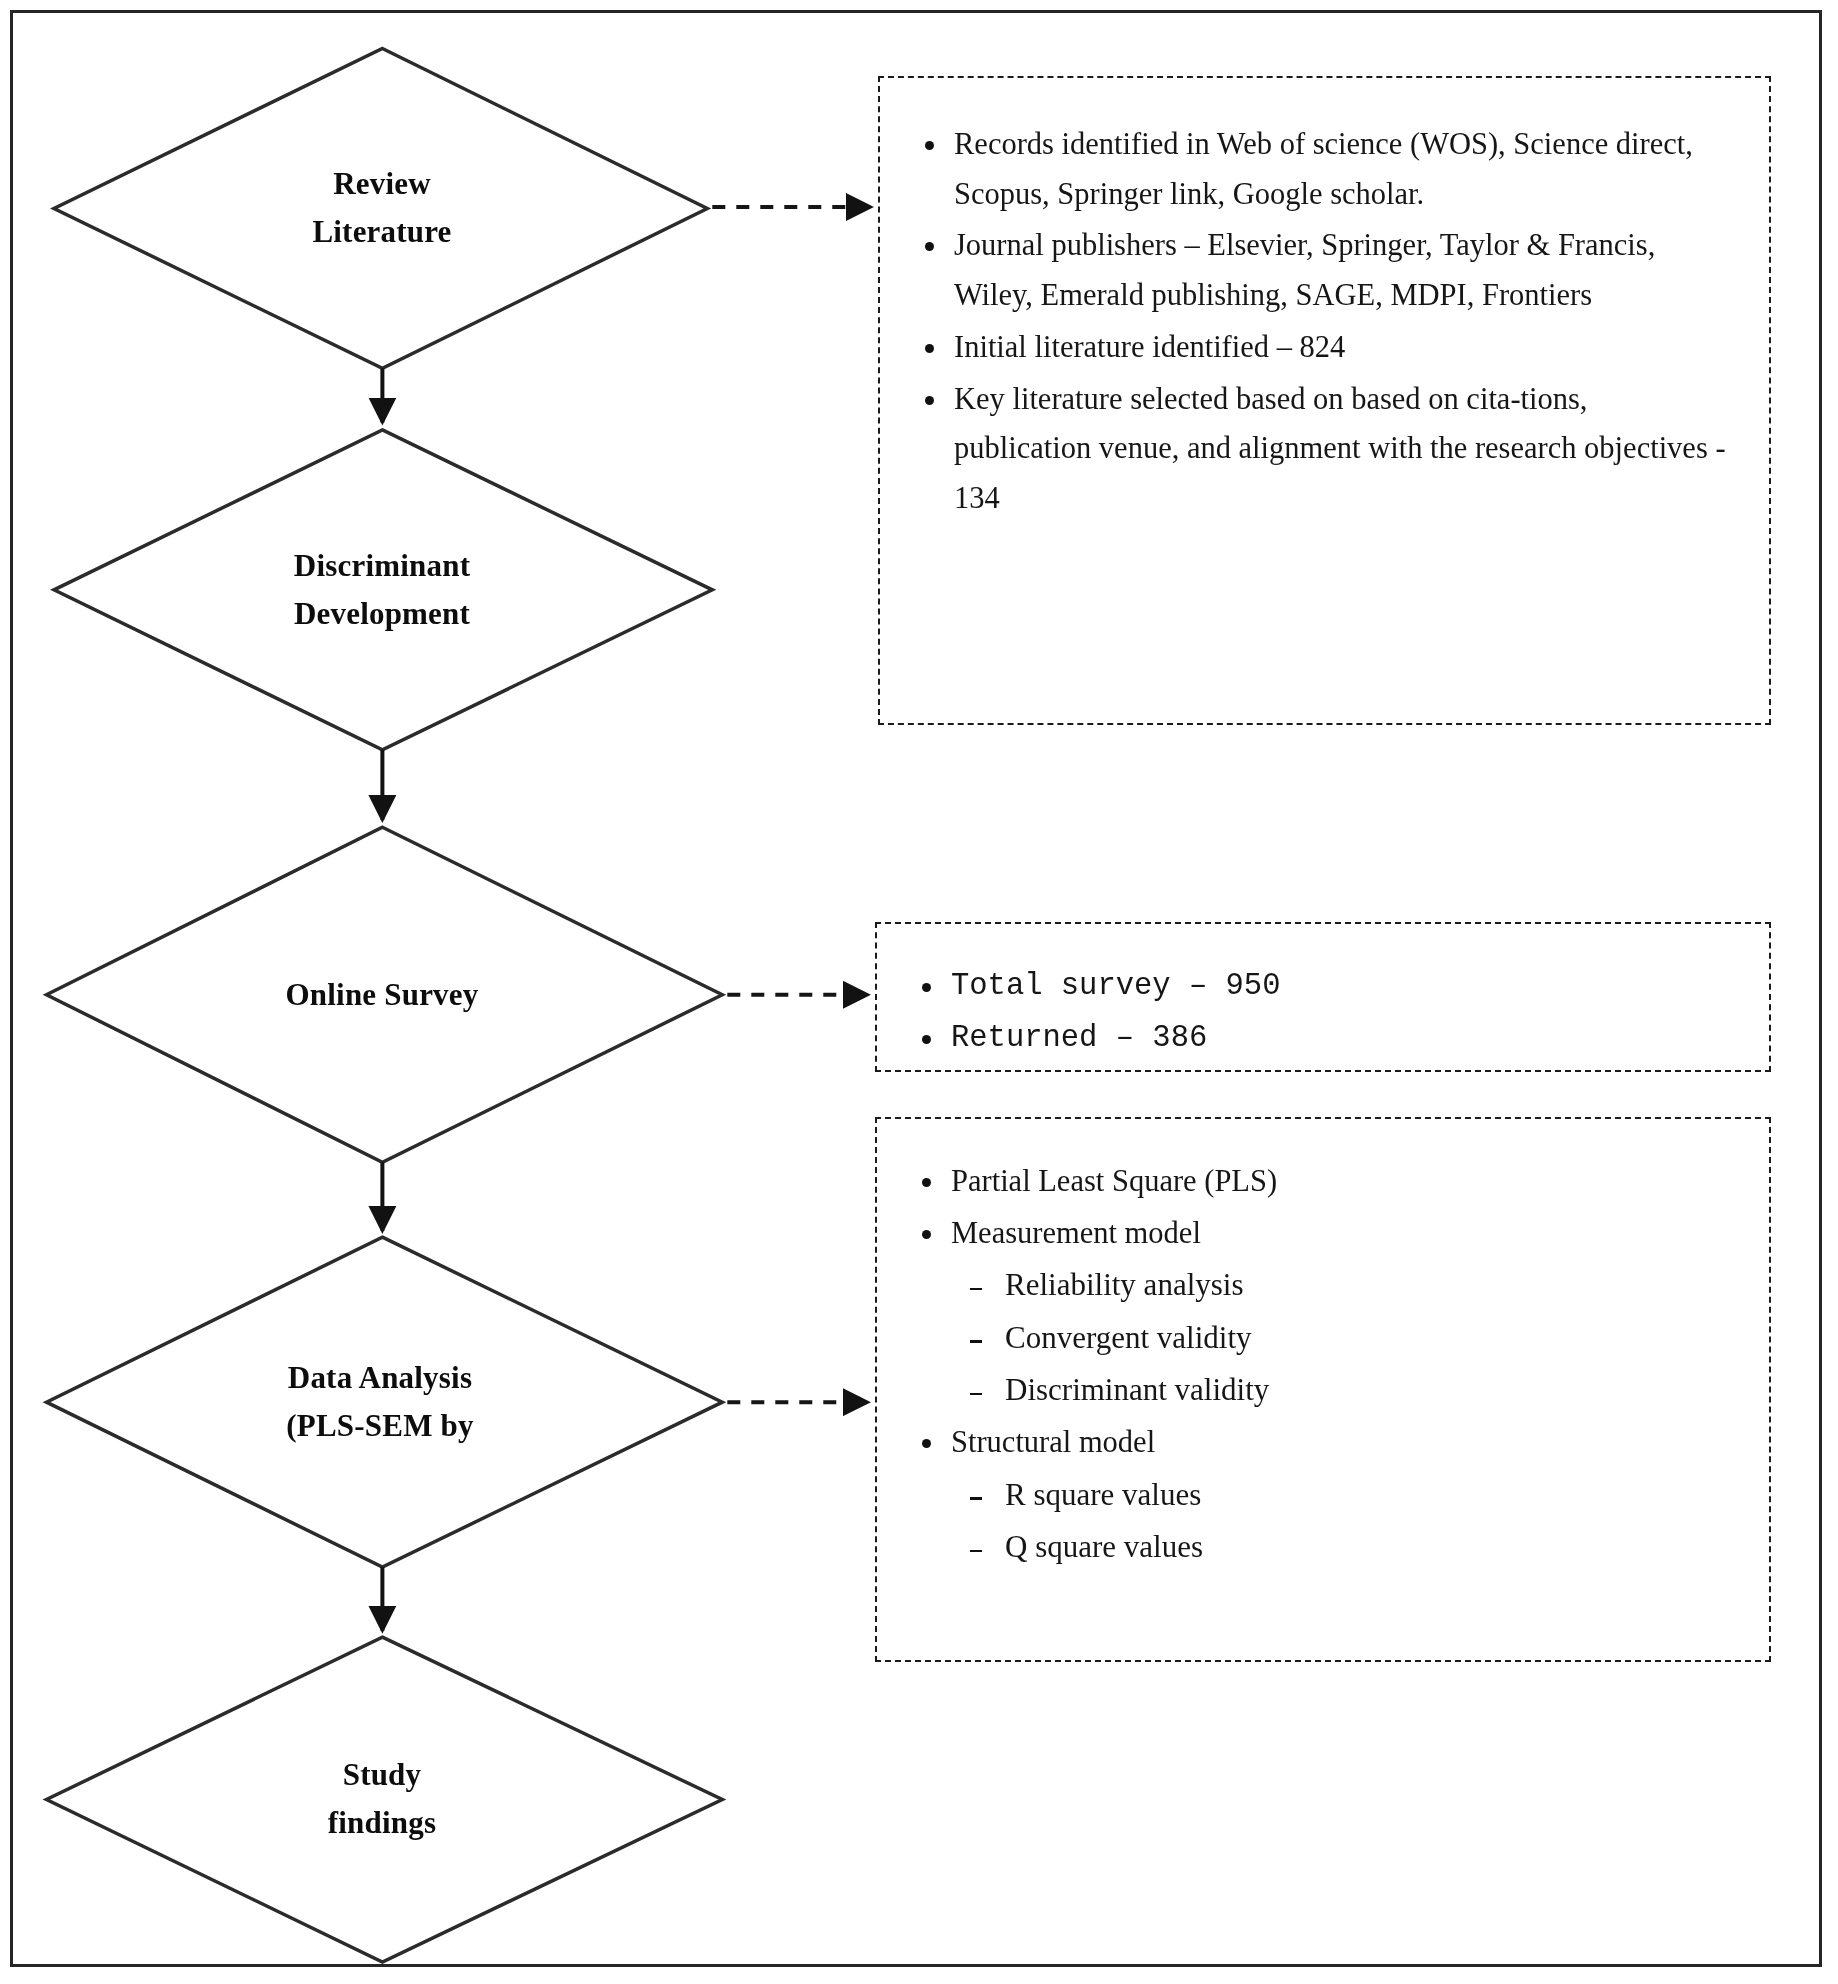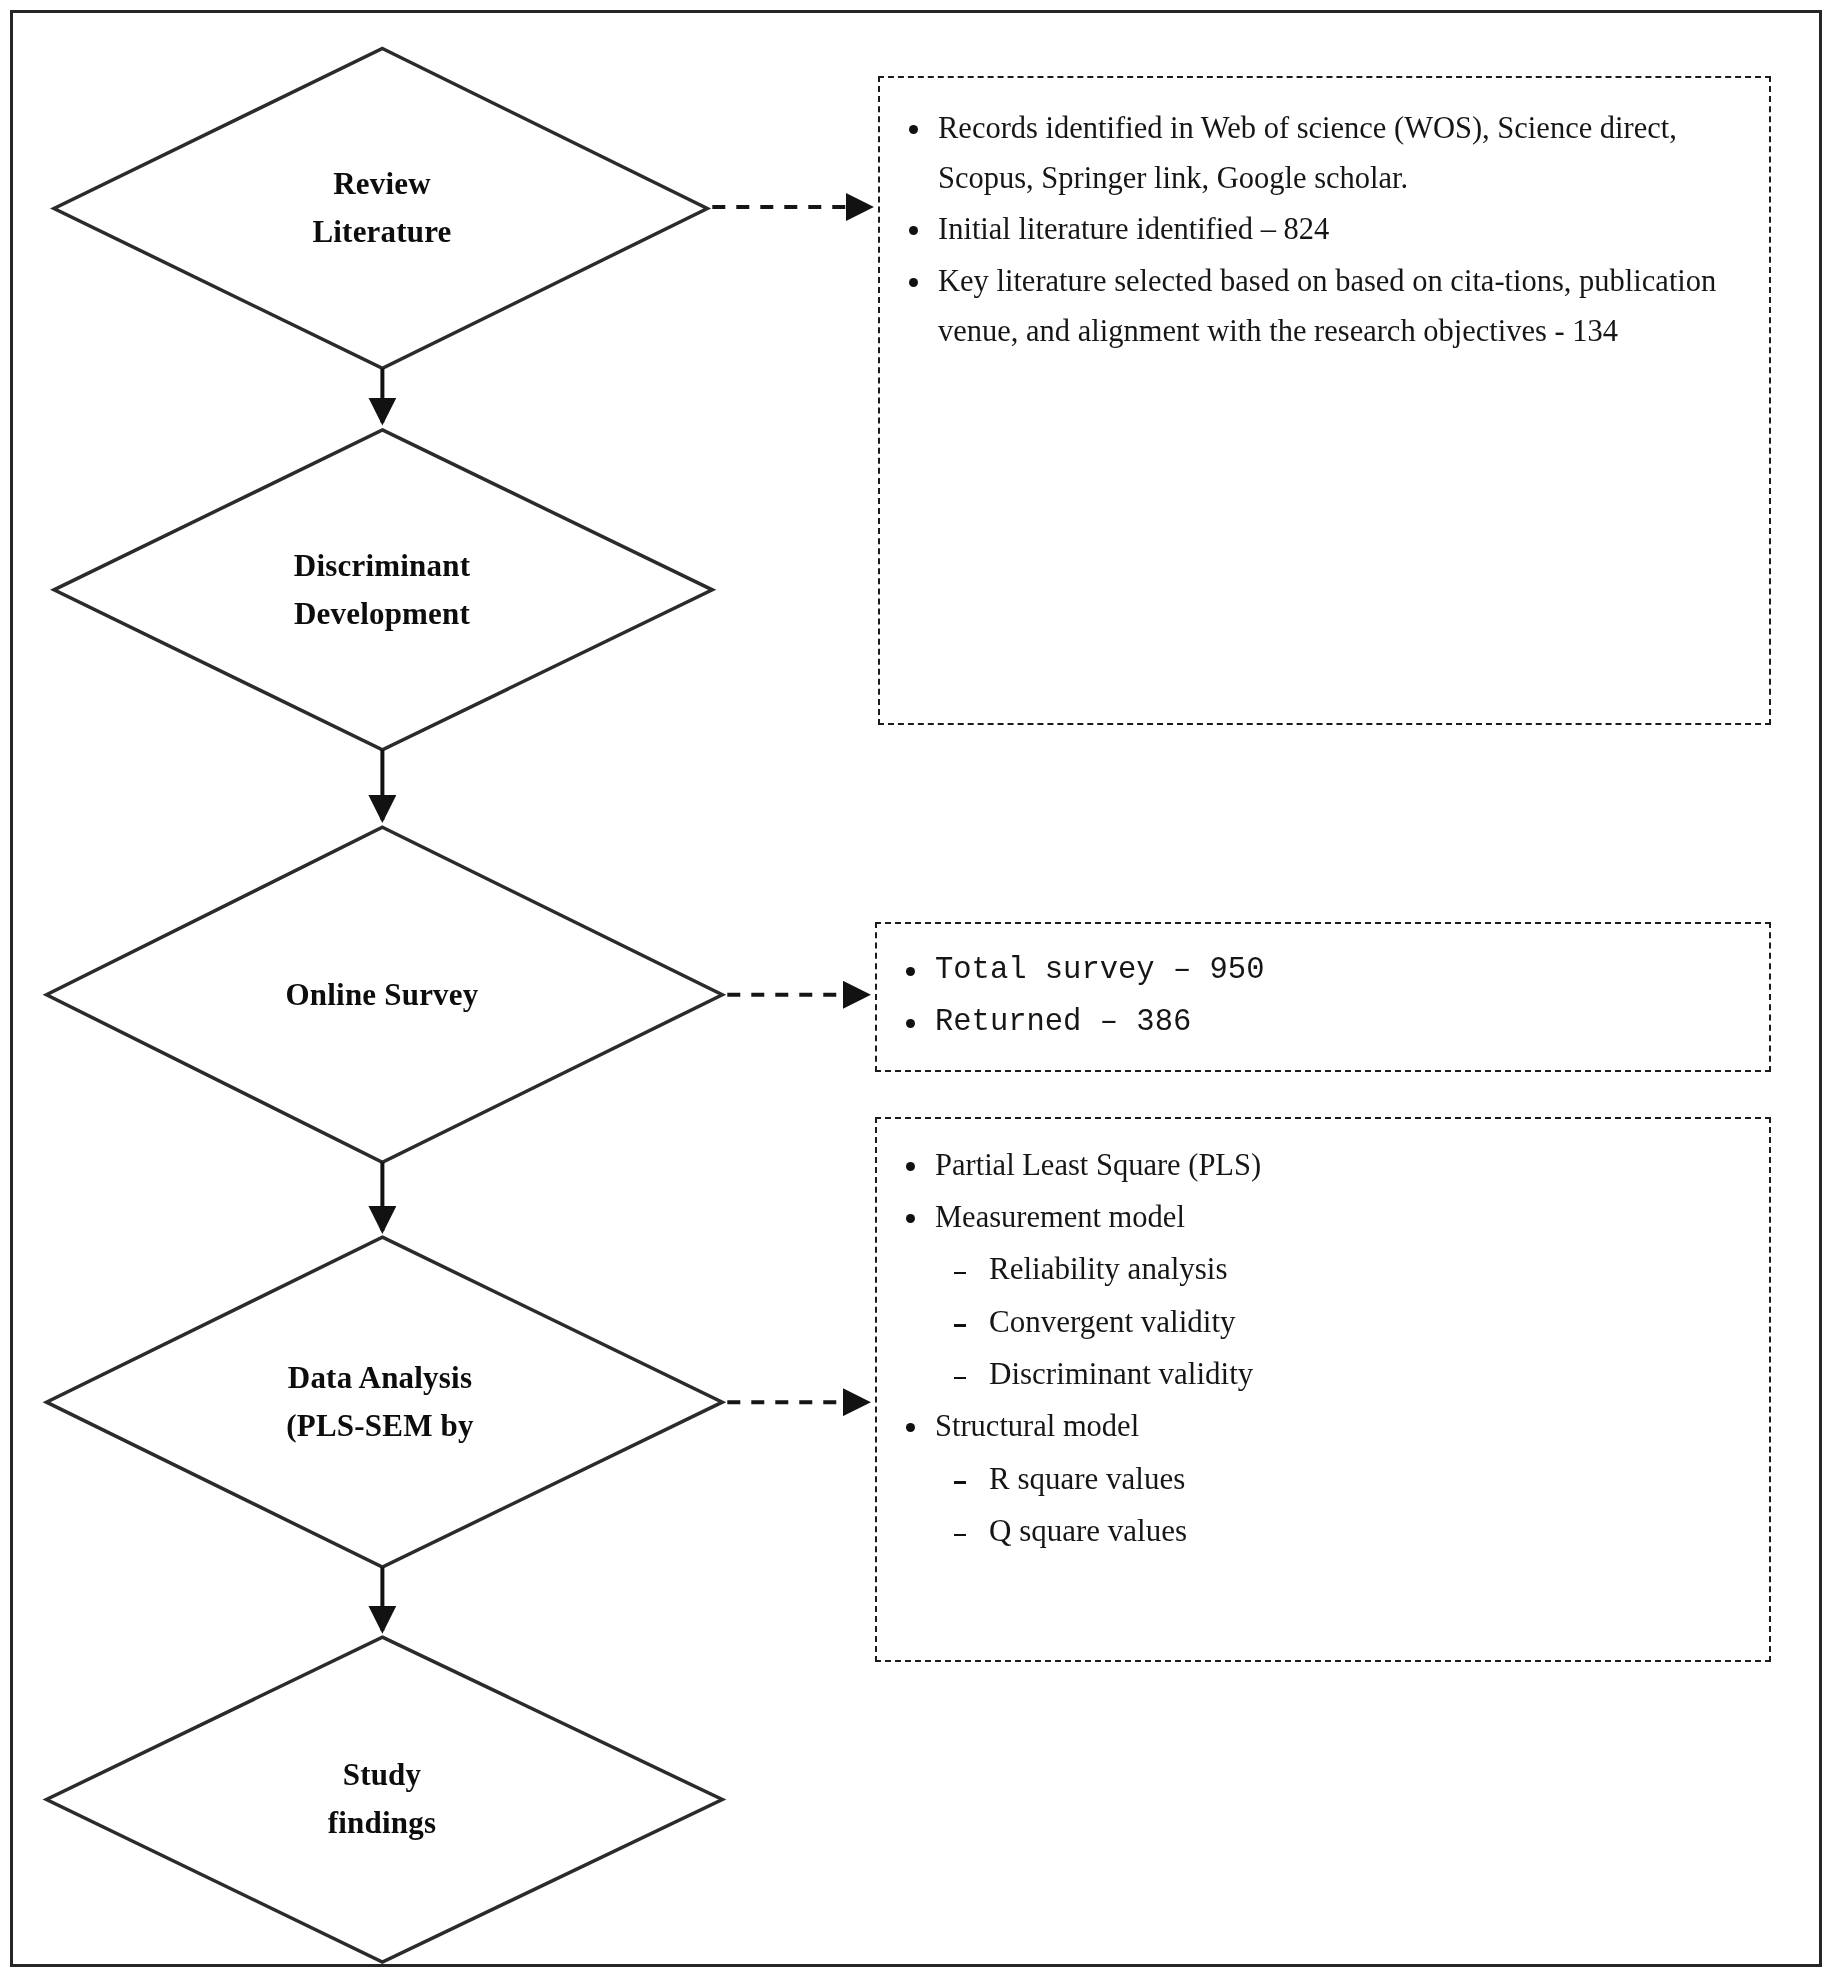--- a/index.html
+++ b/index.html
@@ -45,21 +45,21 @@
     transform: translate(-50%, -50%);
   }
   .detail-box {
     position: absolute;
     border: 2.5px dashed #1b1b1b;
     box-sizing: border-box;
     background: transparent;
   }
   .bullet-list {
     list-style: none;
-    margin: 0;
+    margin: 16px;
     padding: 0;
   }
   .bullet-list > li {
     position: relative;
     padding-left: 46px;
     font-size: 30.5px;
     line-height: 1.63;
     color: #161616;
     margin-bottom: 2px;
   }
@@ -141,20 +141,21 @@
 <div class="node-label" style="left:380px; top:1402px; width:440px;">Data Analysis
 (PLS-SEM by</div>
 
 <div class="node-label" style="left:382px; top:1799px; width:410px;">Study
 findings</div>
 
 <div class="detail-box" style="left:878px; top:76px; width:893px; height:649px;">
   <div class="box-inner">
     <ul class="bullet-list">
       <li class="lvl1">Records identified in Web of science (WOS), Science direct, Scopus, Springer link, Google scholar.</li>
+      <li class="lvl1">Journal publishers – Elsevier, Springer, Taylor &amp; Francis, Wiley, Emerald publishing, SAGE, MDPI, Frontiers</li>
       <li class="lvl1"> Initial literature identified – 824</li>
       <li class="lvl1">Key literature selected based on based on cita-tions, publication venue, and alignment with the research objectives - 134</li>
     </ul>
   </div>
 </div>
 
 <div class="detail-box" style="left:875px; top:922px; width:896px; height:150px;font-family:Liberation Mono, monospace;">
   <div class="box-inner tight">
     <ul class="bullet-list">
       <li class="lvl1">Total survey – 950</li>

